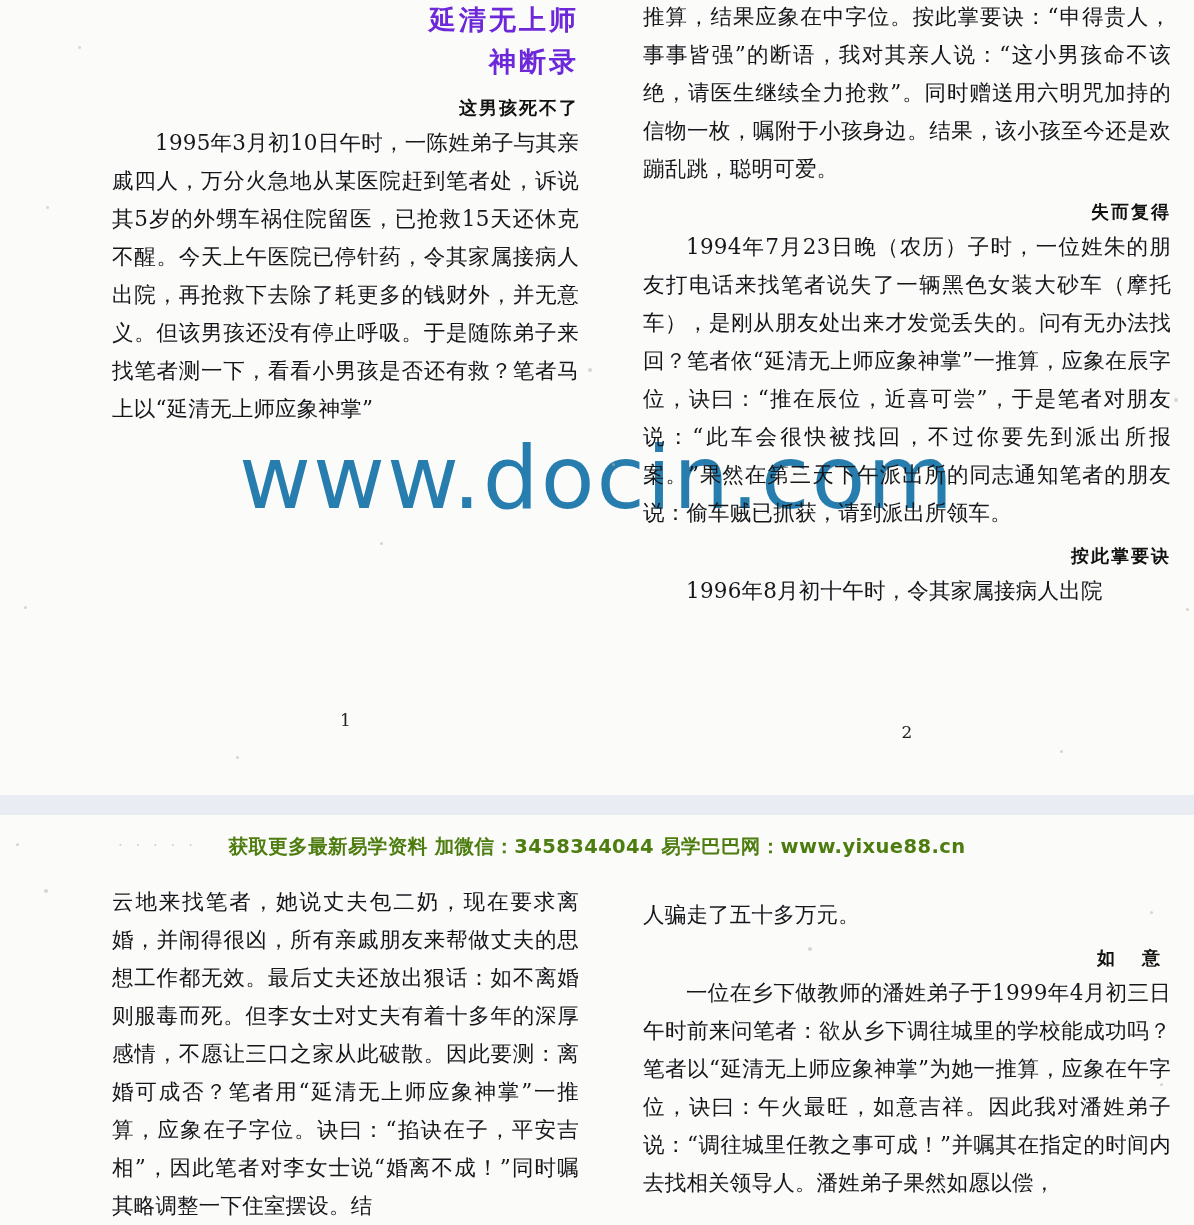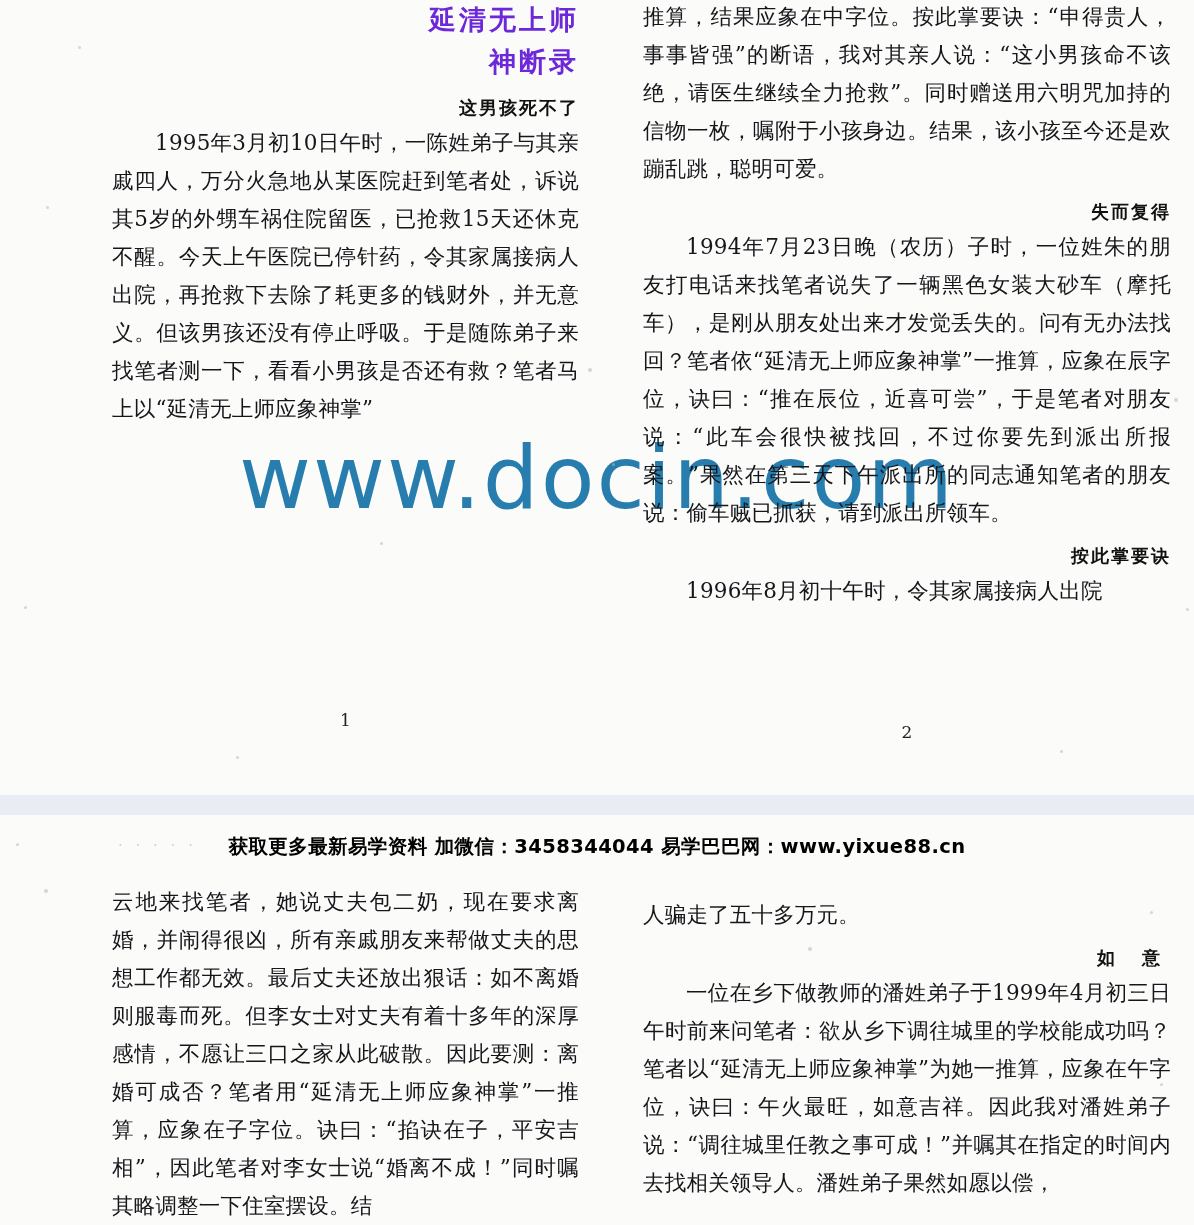--- a/index.html
+++ b/index.html
@@ -70,21 +70,21 @@
   
   .banner {
     position: absolute;
     left: 0;
     top: 18px;
     width: 1194px;
     text-align: center;
     font-family: "DejaVu Sans", "Liberation Sans", sans-serif;
     font-size: 19.5px;
     font-weight: 600;
-    color: #000000;
+    color: #4d7c0f;
     letter-spacing: .4px;
     white-space: nowrap;
   }
   .banner-ghost {
     position: absolute;
     left: 118px;
     top: 22px;
     font-family: "DejaVu Sans", "Liberation Sans", sans-serif;
     font-size: 15px;
     color: #d2d2d2;

